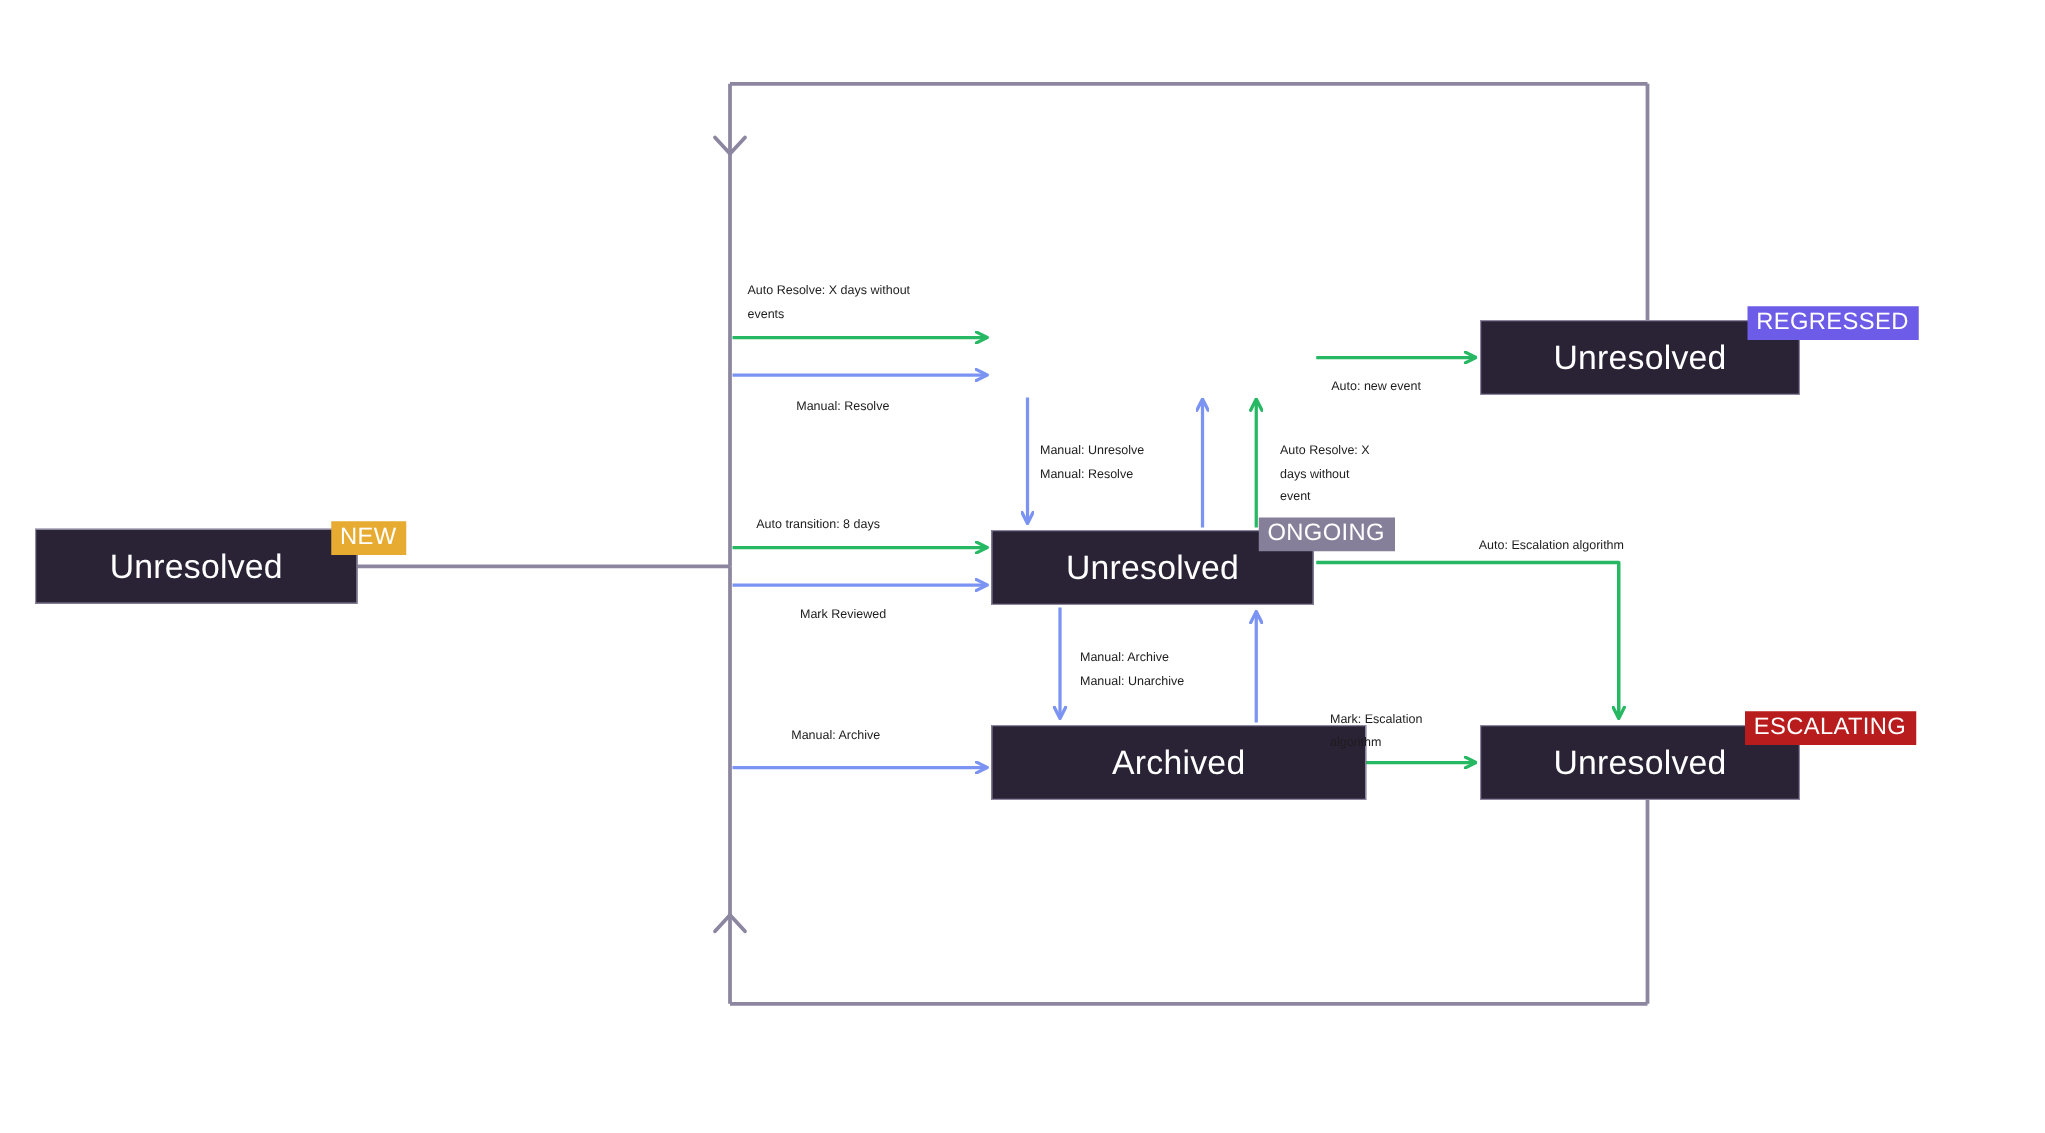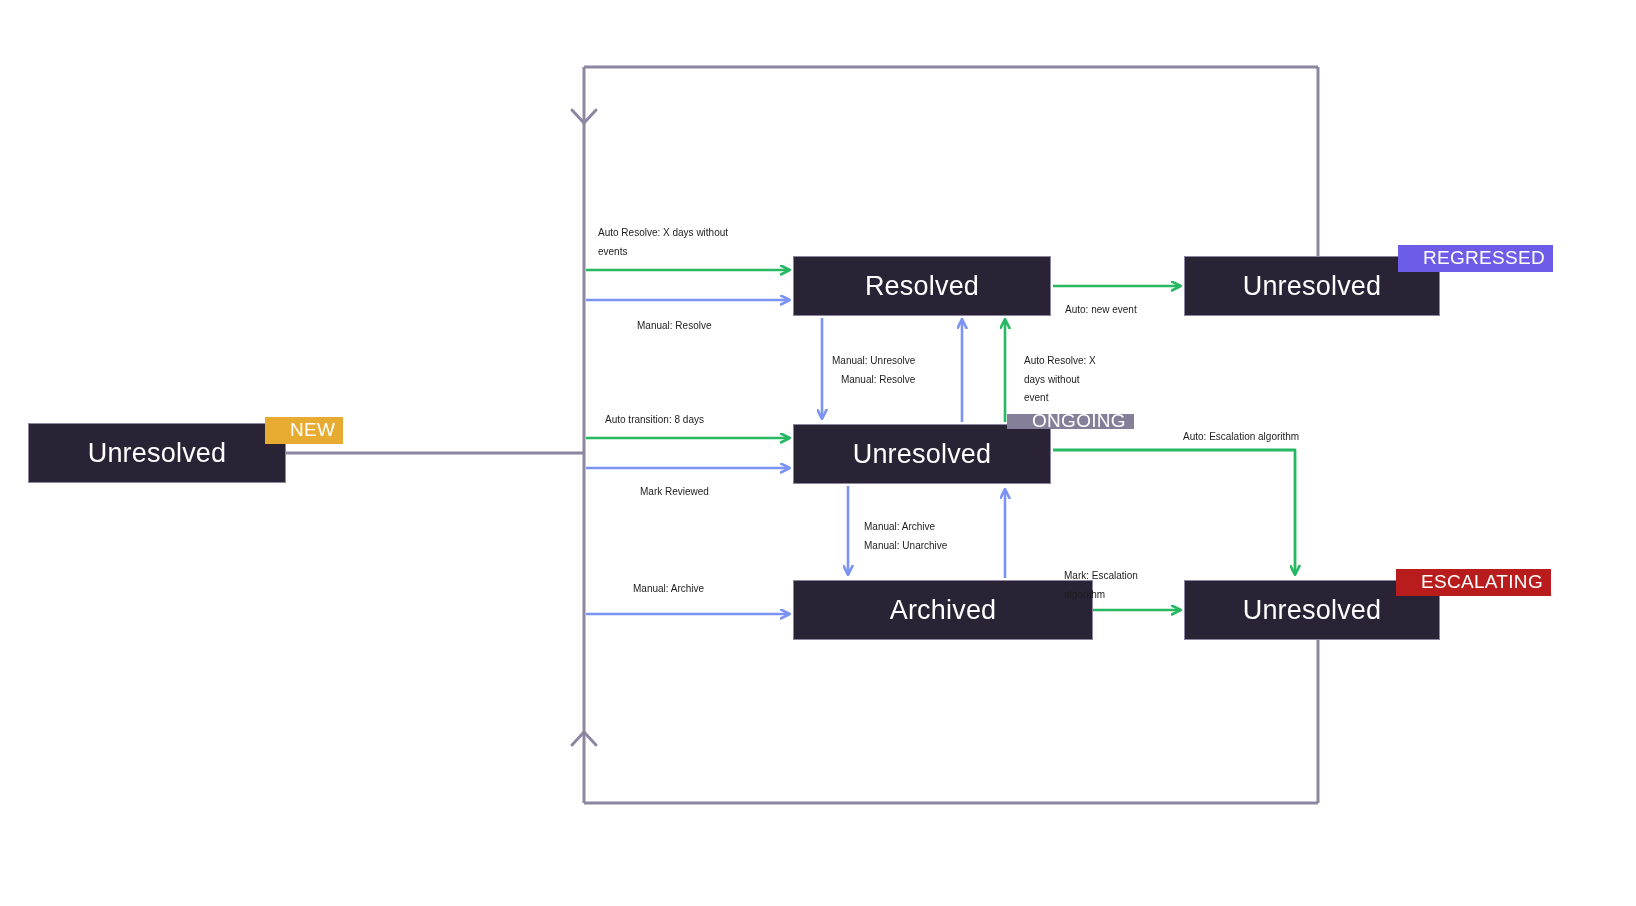--- a/index.html
+++ b/index.html
@@ -46,21 +46,21 @@
     line-height: 1;
     white-space: nowrap;
   }
   .badge {
     position: absolute;
     display: flex;
     align-items: center;
     color: #ffffff;
     font-size: 19px;
     letter-spacing: 0.3px;
-    padding: 3px 8px 4px 25px;
+    padding: 3px 8px 4px 7px;
     box-sizing: border-box;
     white-space: nowrap;
     z-index: 9;
   }
   .edge-label {
     position: absolute;
     color: #1d1d1f;
     font-size: 10px;
     line-height: 18.5px;
     white-space: pre;
@@ -124,23 +124,20 @@
 
     <path d="M1053,610 L1180,610" fill="none" stroke="#26b862" stroke-width="2.6" marker-end="url(#ah-green)"></path>
 
     <path d="M1053,450 L1295,450 L1295,574" fill="none" stroke="#26b862" stroke-width="2.8" stroke-linejoin="round" marker-end="url(#ah-green)"></path>
   </svg>
 
   <div class="state-node" style="left:28px; top:423px; width:258px; height:60px;">
     <span class="state-label">Unresolved</span>
   </div>
 
-  <div class="state-node" style="left:793px; top:256px; width:258px; height:60px;">
-    <span class="state-label">Resolved</span>
-  </div>
 
   <div class="state-node" style="left:793px; top:424px; width:258px; height:60px;">
     <span class="state-label">Unresolved</span>
   </div>
 
   <div class="state-node" style="left:793px; top:580px; width:300px; height:60px;">
     <span class="state-label">Archived</span>
   </div>
 
   <div class="state-node" style="left:1184px; top:256px; width:256px; height:60px;">
@@ -148,40 +145,40 @@
   </div>
 
   <div class="state-node" style="left:1184px; top:580px; width:256px; height:60px;">
     <span class="state-label">Unresolved</span>
   </div>
 
   <div class="badge" style="left:239px; top:417px; height:27px; background:#e8ab32;margin-left:26px;">
     <span>NEW</span>
   </div>
 
-  <div class="badge" style="left:1007px; top:414px; height:15px; background:#857f99;">
+  <div class="badge" style="left:1007px; top:414px; height:27px; background:#857f99;">
     <span>ONGOING</span>
   </div>
 
   <div class="badge" style="left:1398px; top:245px; height:27px; background:#6c5ce7;">
     <span>REGRESSED</span>
   </div>
 
   <div class="badge" style="left:1396px; top:569px; height:27px; background:#b91c1c;">
     <span>ESCALATING</span>
   </div>
 
   <div class="edge-label" style="left:598px; top:224px;">Auto Resolve: X days without
 events</div>
 
   <div class="edge-label" style="left:637px; top:317px;">Manual: Resolve</div>
 
   <div class="edge-label" style="left:1065px; top:261px;margin-top:40px;">Auto: new event</div>
 
-  <div class="edge-label" style="left:832px; top:352px;text-align:right;">Manual: Unresolve
+  <div class="edge-label" style="left:832px; top:352px;">Manual: Unresolve
 Manual: Resolve</div>
 
   <div class="edge-label" style="left:1024px; top:352px;">Auto Resolve: X
 days without
 event</div>
 
   <div class="edge-label" style="left:605px; top:411px;">Auto transition: 8 days</div>
 
   <div class="edge-label" style="left:640px; top:483px;">Mark Reviewed</div>
 

